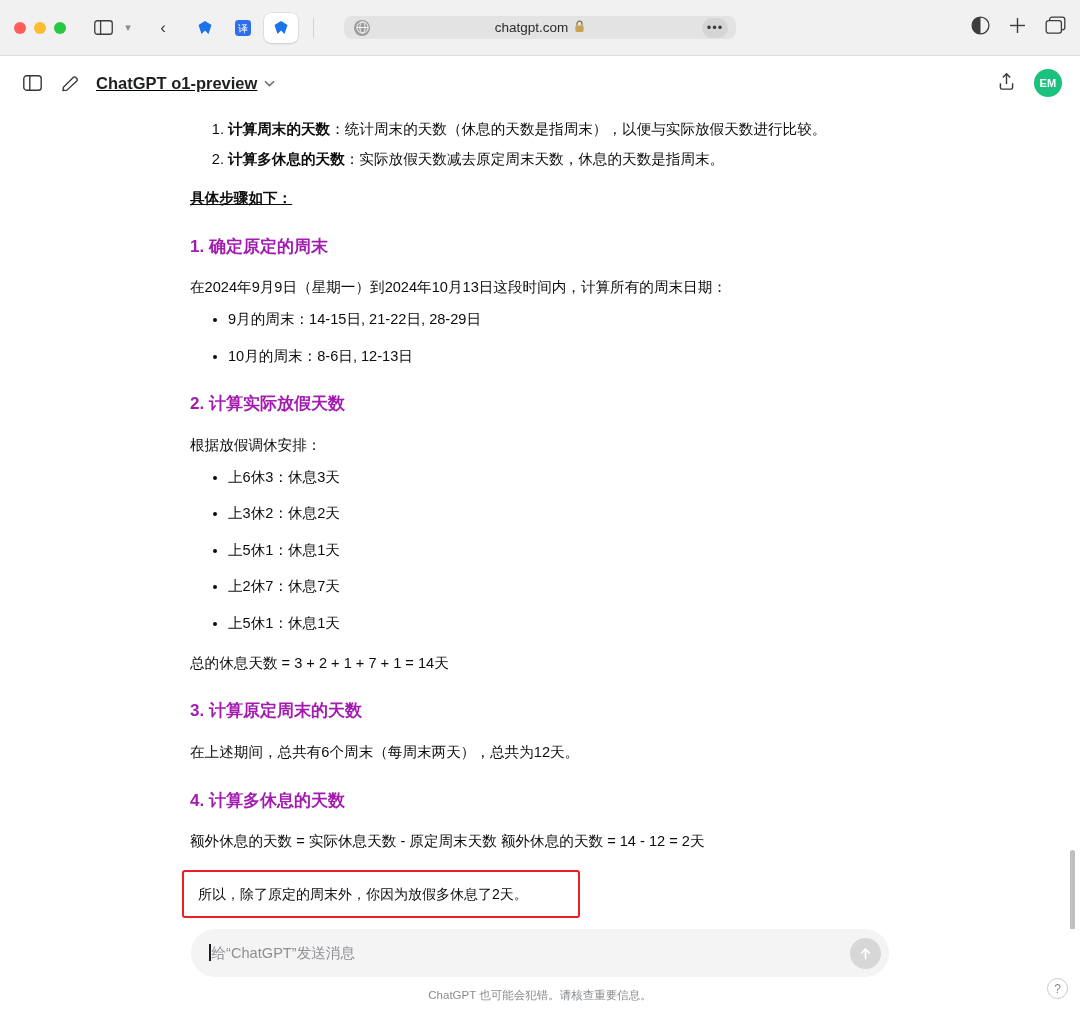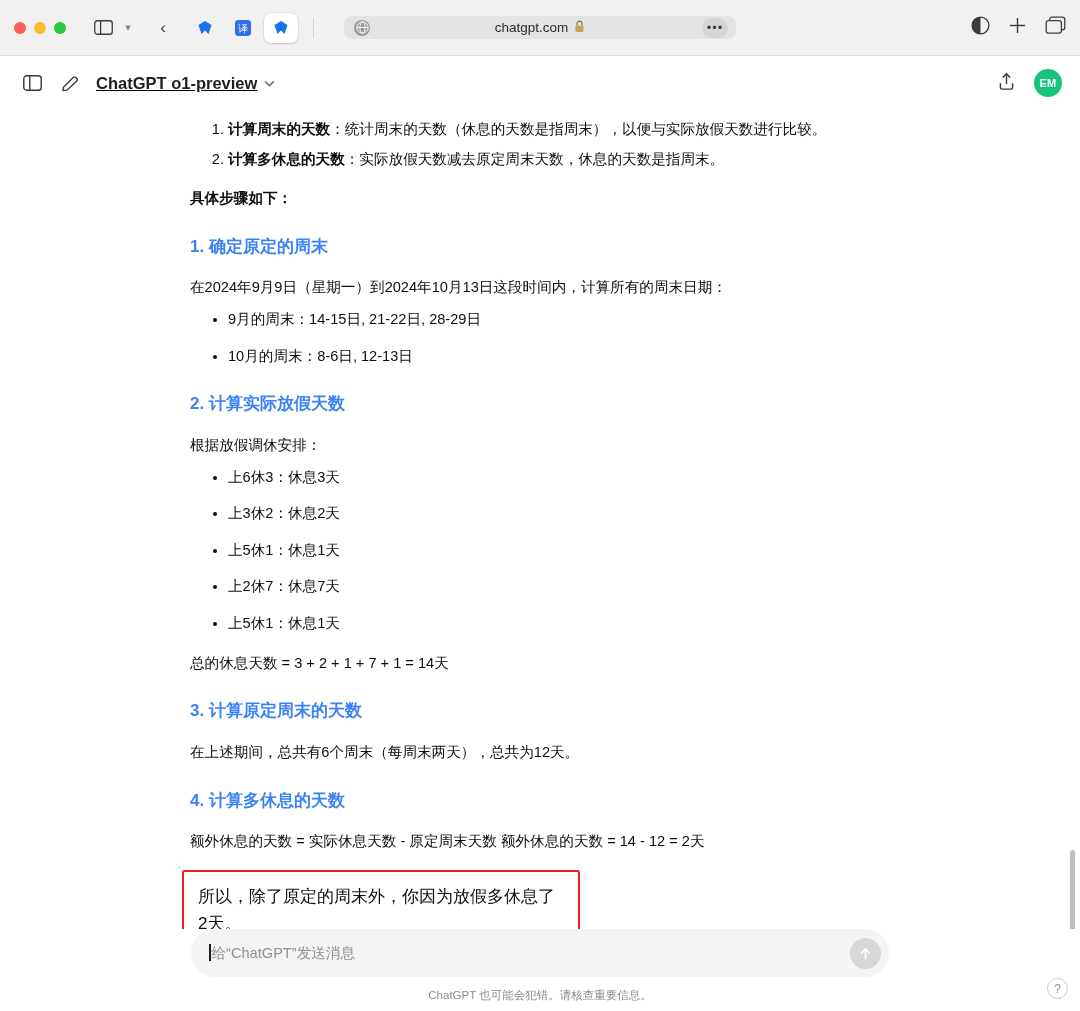--- a/index.html
+++ b/index.html
@@ -118,38 +118,38 @@
     color: #0d0d0d;
     font-size: 14.6px;
     line-height: 1.62;
   }
   ol.top-list { list-style: decimal; padding-left: 38px; }
   ol.top-list li { margin-bottom: 6px; }
   ol.top-list li::marker { color: #0d0d0d; }
   b { font-weight: 700; }
 
   .para { margin: 16px 0 6px; }
-  .para.bold { font-weight: 700; }
+  .para.bold { font-weight: 700; text-decoration: underline; }
 
   h3.sec {
     font-size: 17px; font-weight: 700;
     margin: 22px 0 10px;
-    color: #3b82f6;
+    color: #a21caf;
   }
   ul.bullets { list-style: disc; padding-left: 38px; margin: 8px 0 8px; }
   ul.bullets li { margin-bottom: 13px; }
   ul.bullets li::marker { color: #0d0d0d; }
 
   .highlight-box {
     border: 2.5px solid #ee1c25;
     border-radius: 3px;
     padding: 11px 14px;
     margin: 16px 0 0 -8px;
     width: 398px;
-    font-size: 17px;
+    font-size: 14px;
   }
 
   .msg-actions {
     display: flex; align-items: center; gap: 17px;
     margin: 16px 0 0 8px;
     color: #6f7175;
     font-size: 15px;
   }
   .act { display: flex; align-items: center; cursor: default; }
   .act svg { display: block; }

